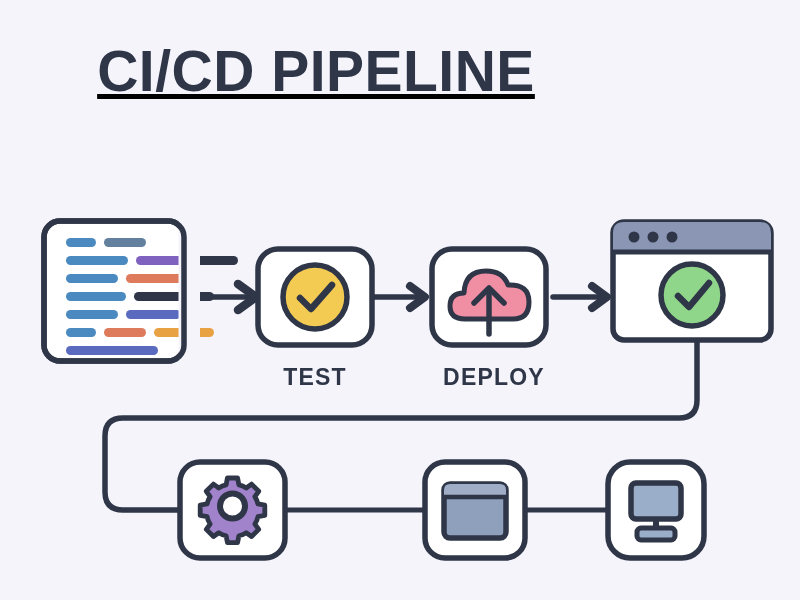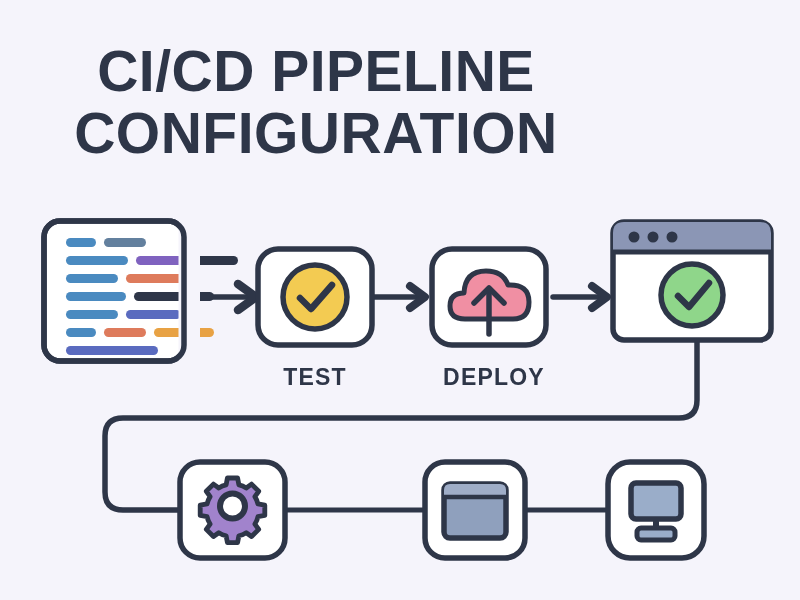--- a/index.html
+++ b/index.html
@@ -19,20 +19,21 @@
     height: 600px;
     background: #f5f4fb;
   }
   #title-block {
     position: absolute;
     left: 0;
     top: 40px;
     width: 632px;
     text-align: center;
     pointer-events: none;
+    text-decoration: underline;
   }
   .title-line {
     font-family: "Liberation Sans", sans-serif;
     font-weight: bold;
     font-size: 57px;
     line-height: 62px;
     letter-spacing: 0.5px;
     color: #2e3648;
     white-space: nowrap;
   }
@@ -52,21 +53,20 @@
     text-anchor: middle;
   }
 </style>
 </head>
 <body>
 
 <div id="stage">
 
   <div id="title-block">
     <div class="title-line">CI/CD PIPELINE</div>
-    <div class="title-line">CONFIGURATION</div>
   </div>
 
   <svg id="diagram" viewBox="0 0 800 600">
 
     <path d="M 697 300 L 697 400 Q 697 418 679 418 L 123 418 Q 105 418 105 436 L 105 492 Q 105 510 123 510 L 180 510" fill="none" stroke="#2e3648" stroke-width="5.5" stroke-linecap="round" stroke-linejoin="round"></path>
 
     <line x1="285" y1="510" x2="425" y2="510" stroke="#2e3648" stroke-width="5"></line>
     <line x1="525" y1="510" x2="608" y2="510" stroke="#2e3648" stroke-width="5"></line>
 
     <g>

